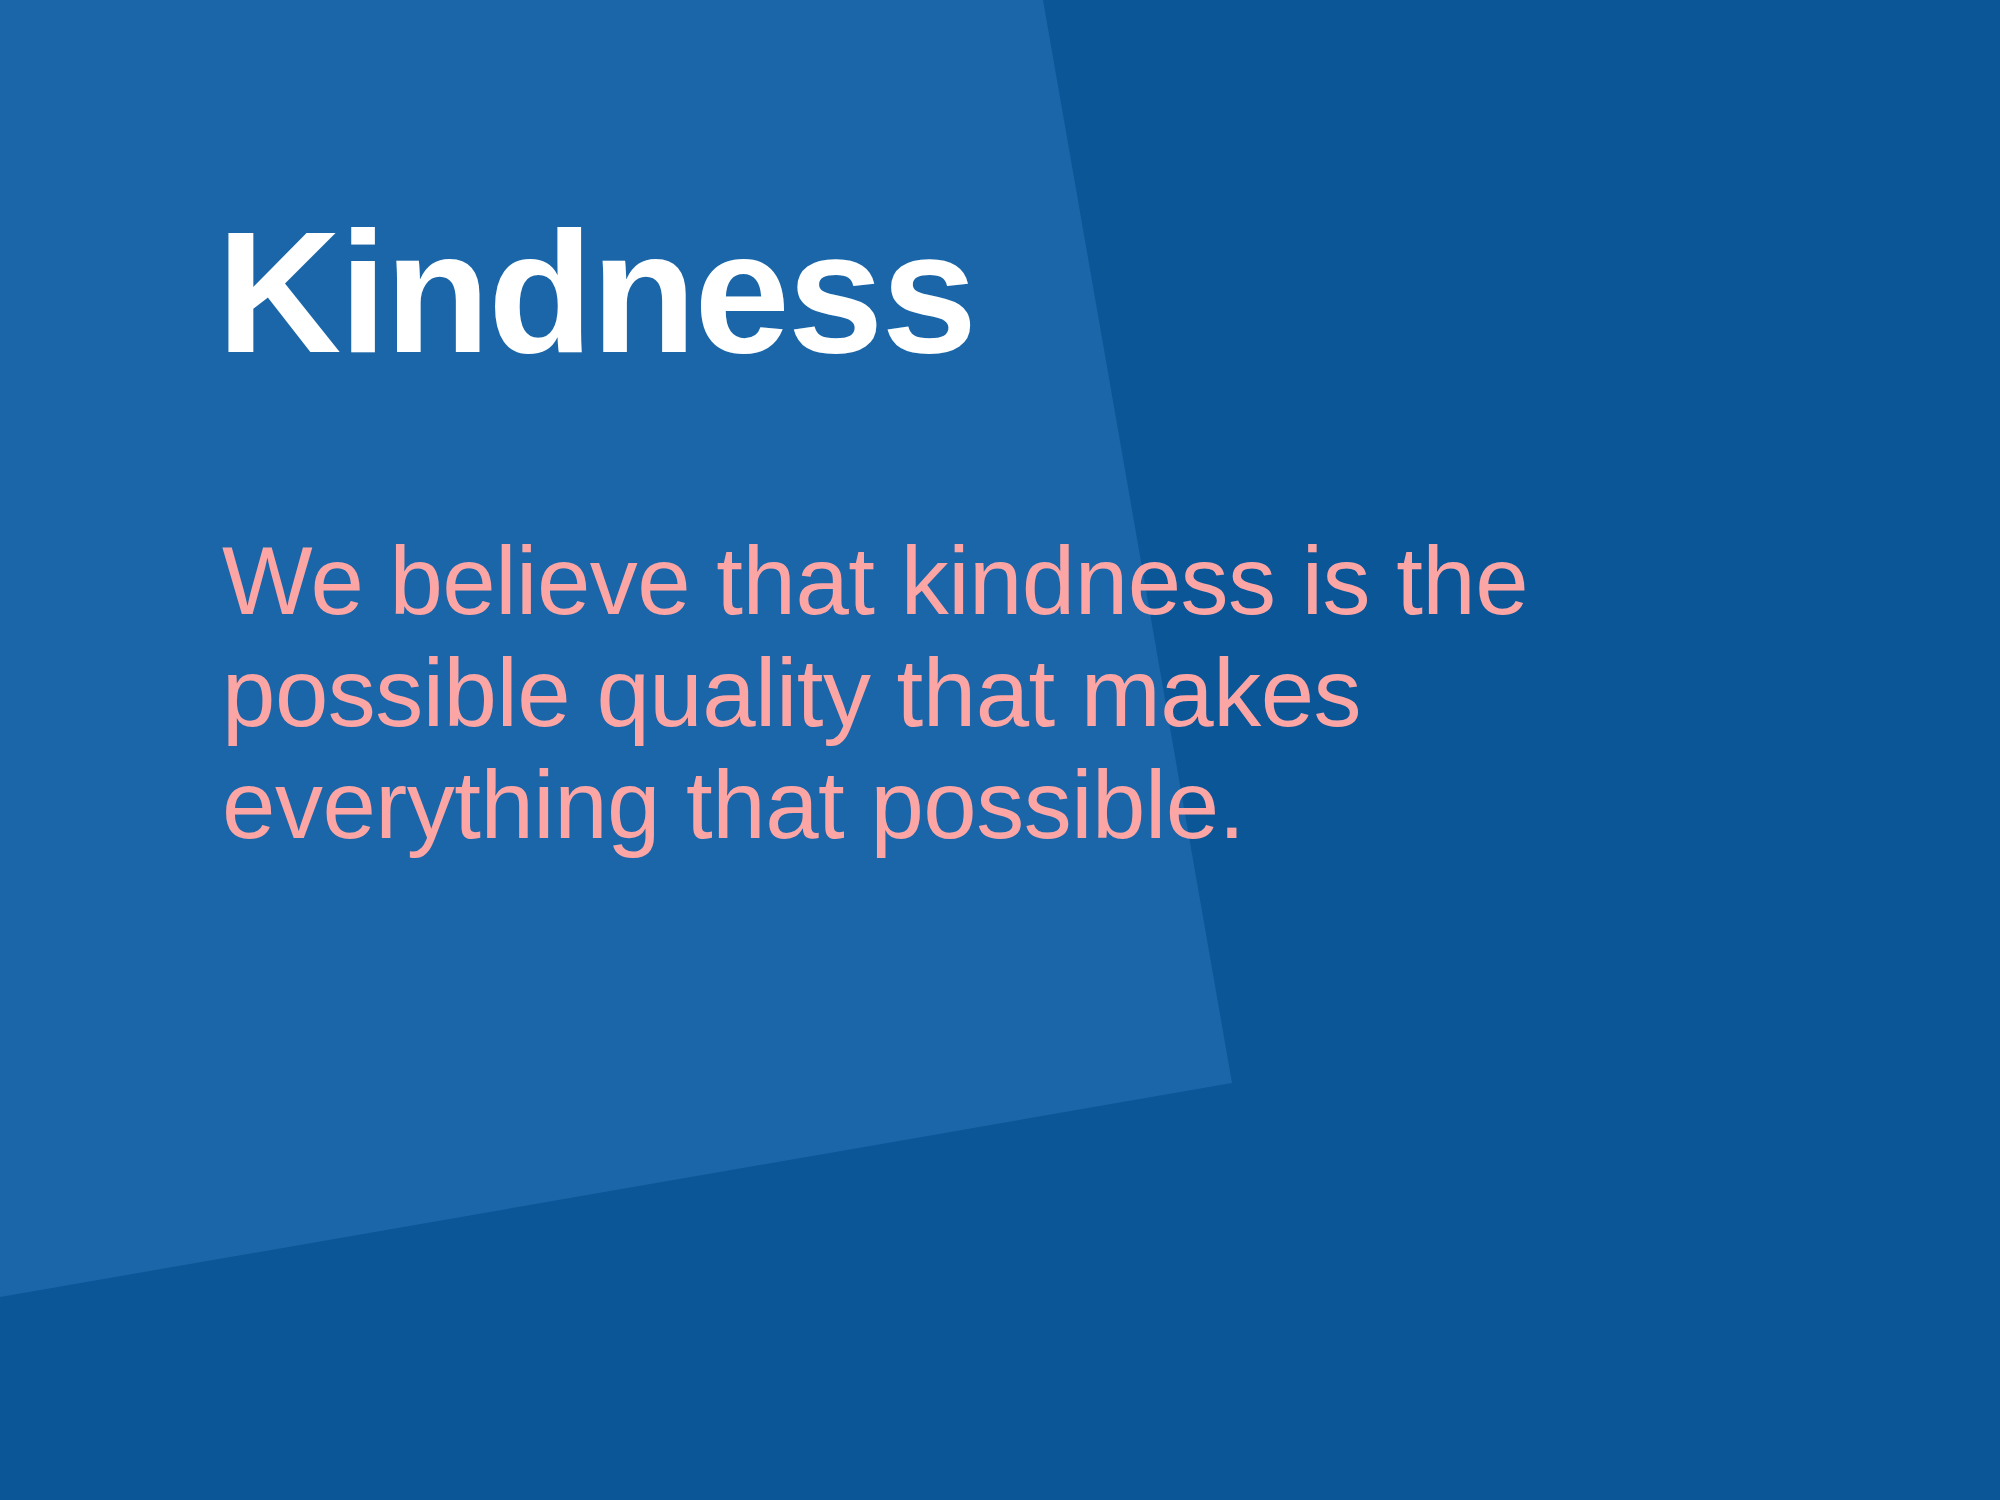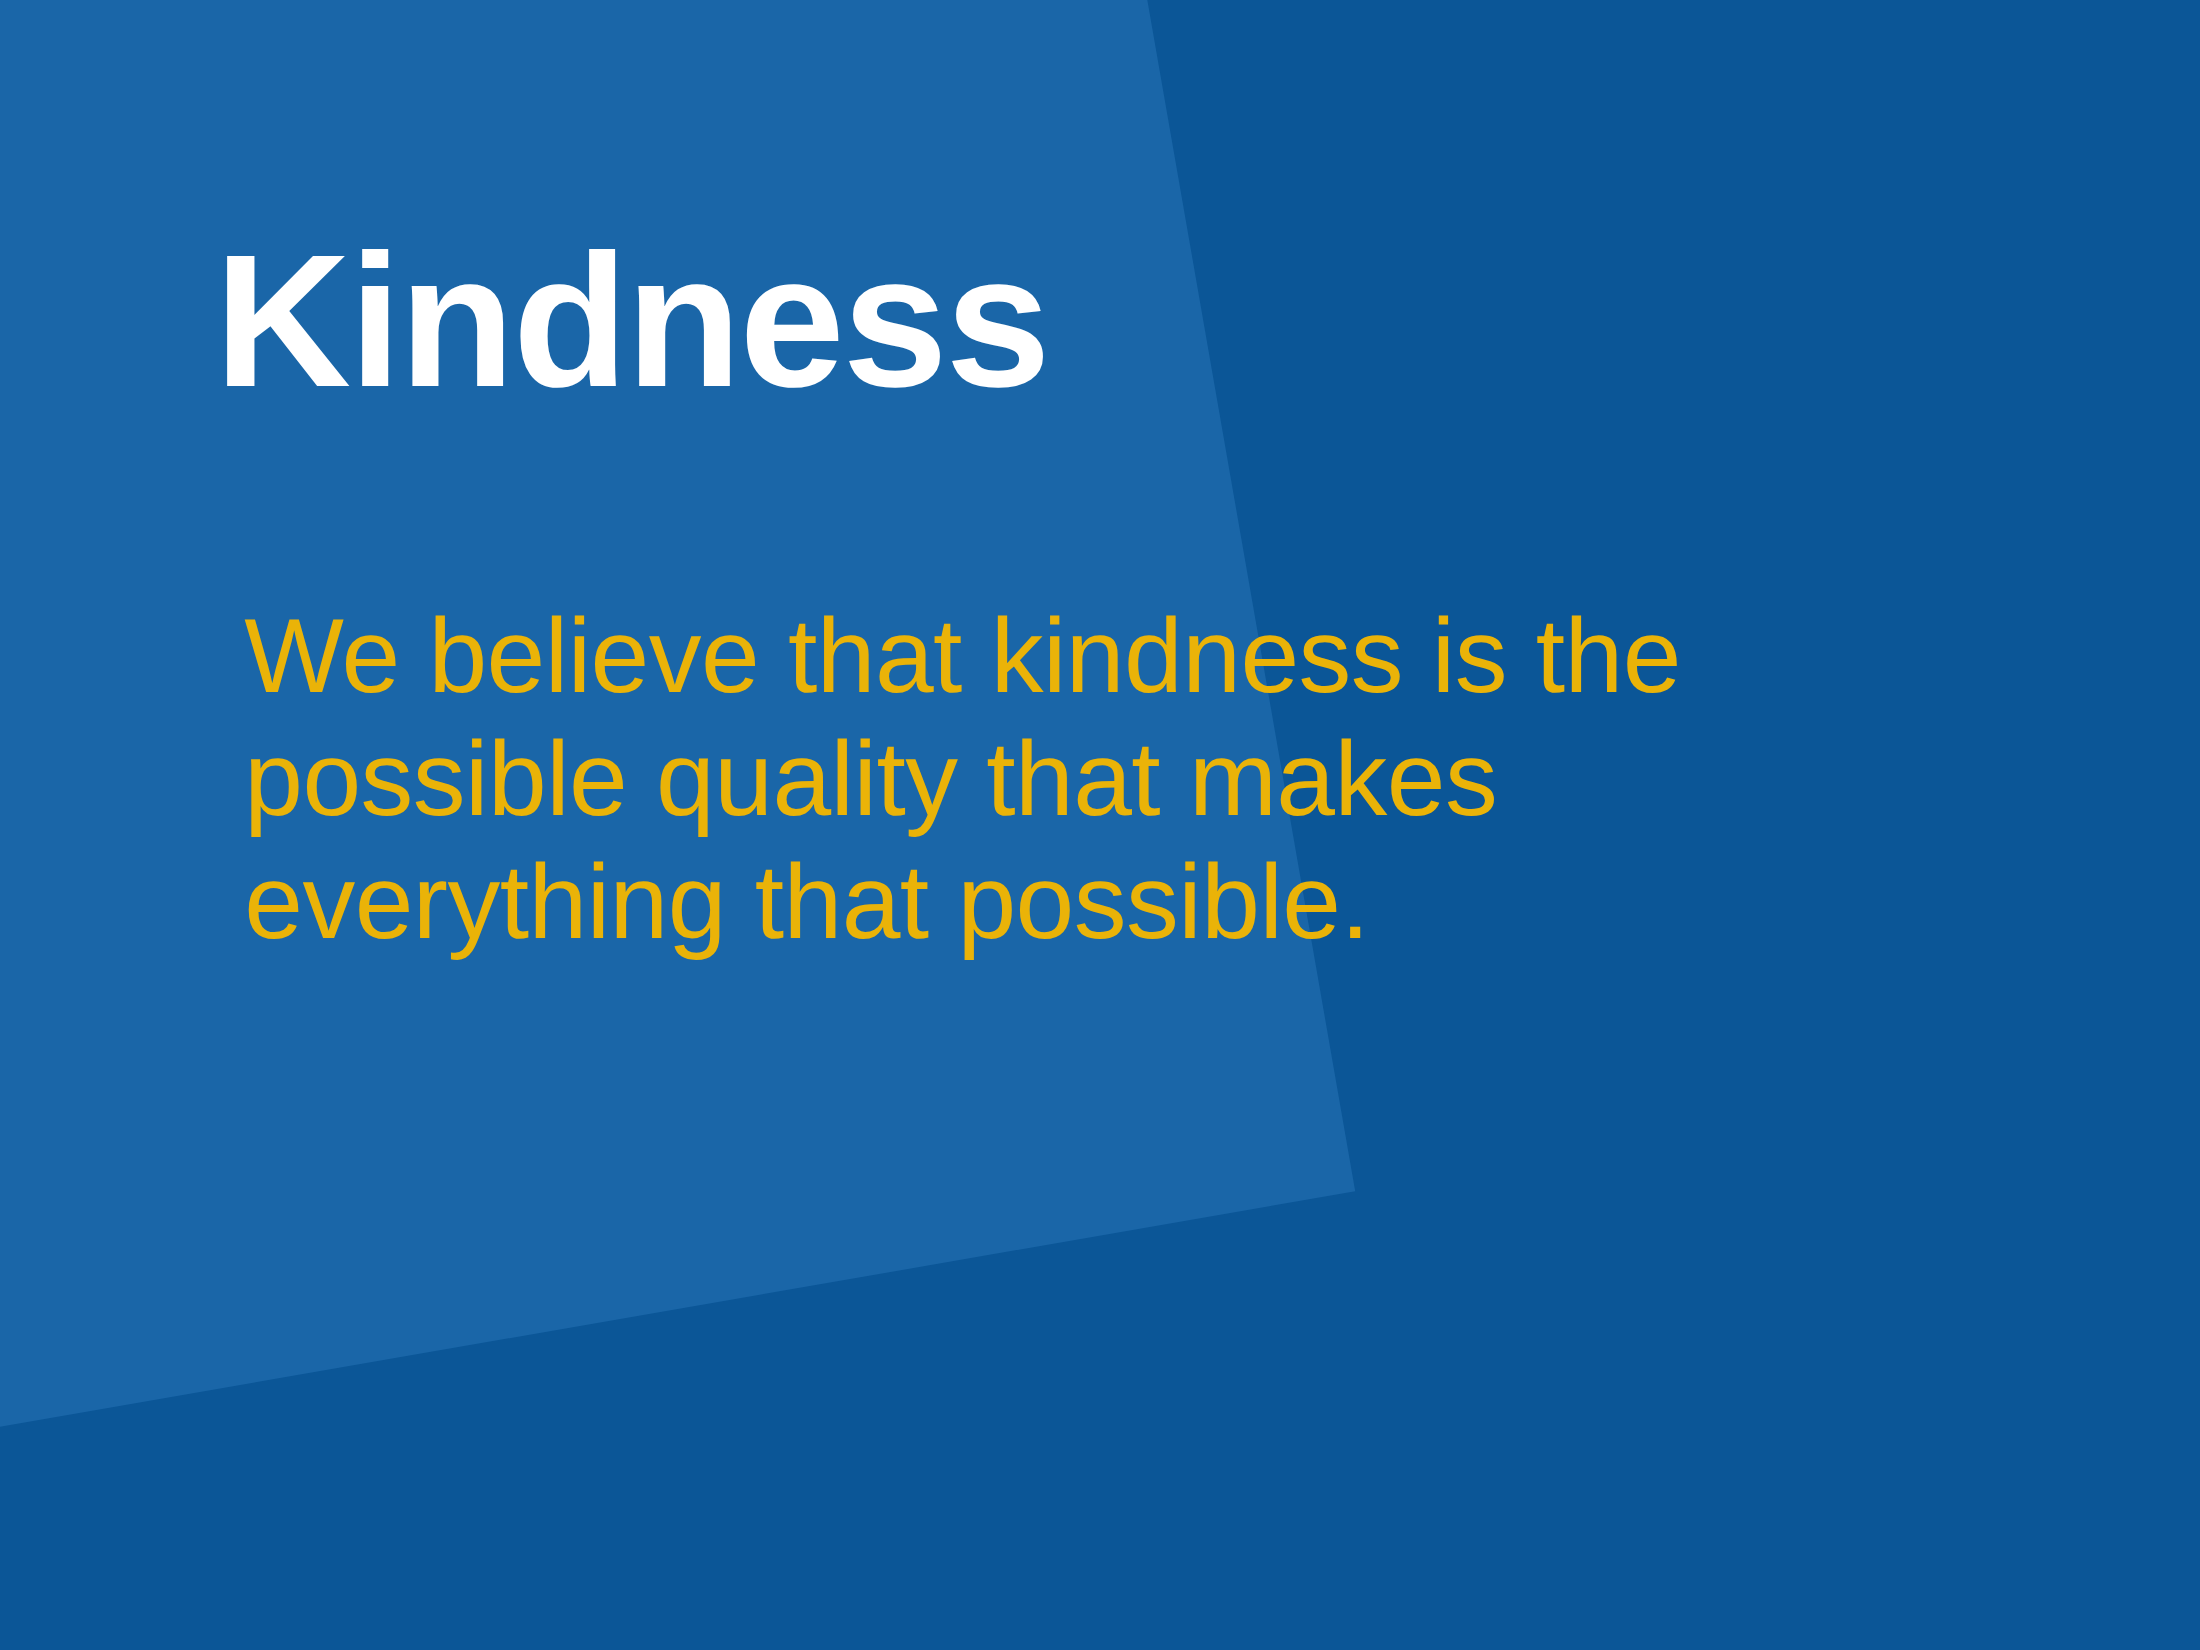--- a/index.html
+++ b/index.html
@@ -34,21 +34,21 @@
   #content {
     position: absolute;
     left: 0;
     top: 0;
     width: 2000px;
     height: 1500px;
   }
 
   #headline {
     position: absolute;
-    left: 195px;
+    left: 217px;
     top: 206px;
     margin: 0;
     color: #ffffff;
     font-size: 172px;
     font-weight: 700;
     line-height: 1;
     letter-spacing: -2px;
     white-space: nowrap;
   }
 
@@ -76,20 +76,20 @@
 <div id="slide" style="background: rgb(11, 86, 151);">
 
   <svg id="accent-shape" viewBox="0 0 2000 1500" preserveAspectRatio="none" xmlns="http://www.w3.org/2000/svg">
     <polygon points="0,0 1043,0 1232,1083 0,1297" fill="#1a66a8"></polygon>
   </svg>
 
   <div id="content">
 
     <h1 id="headline" style="color: rgb(255, 255, 255);">Kindness</h1>
 
-    <p id="body-copy" style="color: #eab308; margin-top: 16px;">
+    <p id="body-copy" style="color: #fca5a5;">
       <span class="body-line">We believe that kindness is the</span>
       <span class="body-line">possible quality that makes</span>
       <span class="body-line">everything that possible.</span>
     </p>
 
   </div>
 </div>
 
 </body></html>

